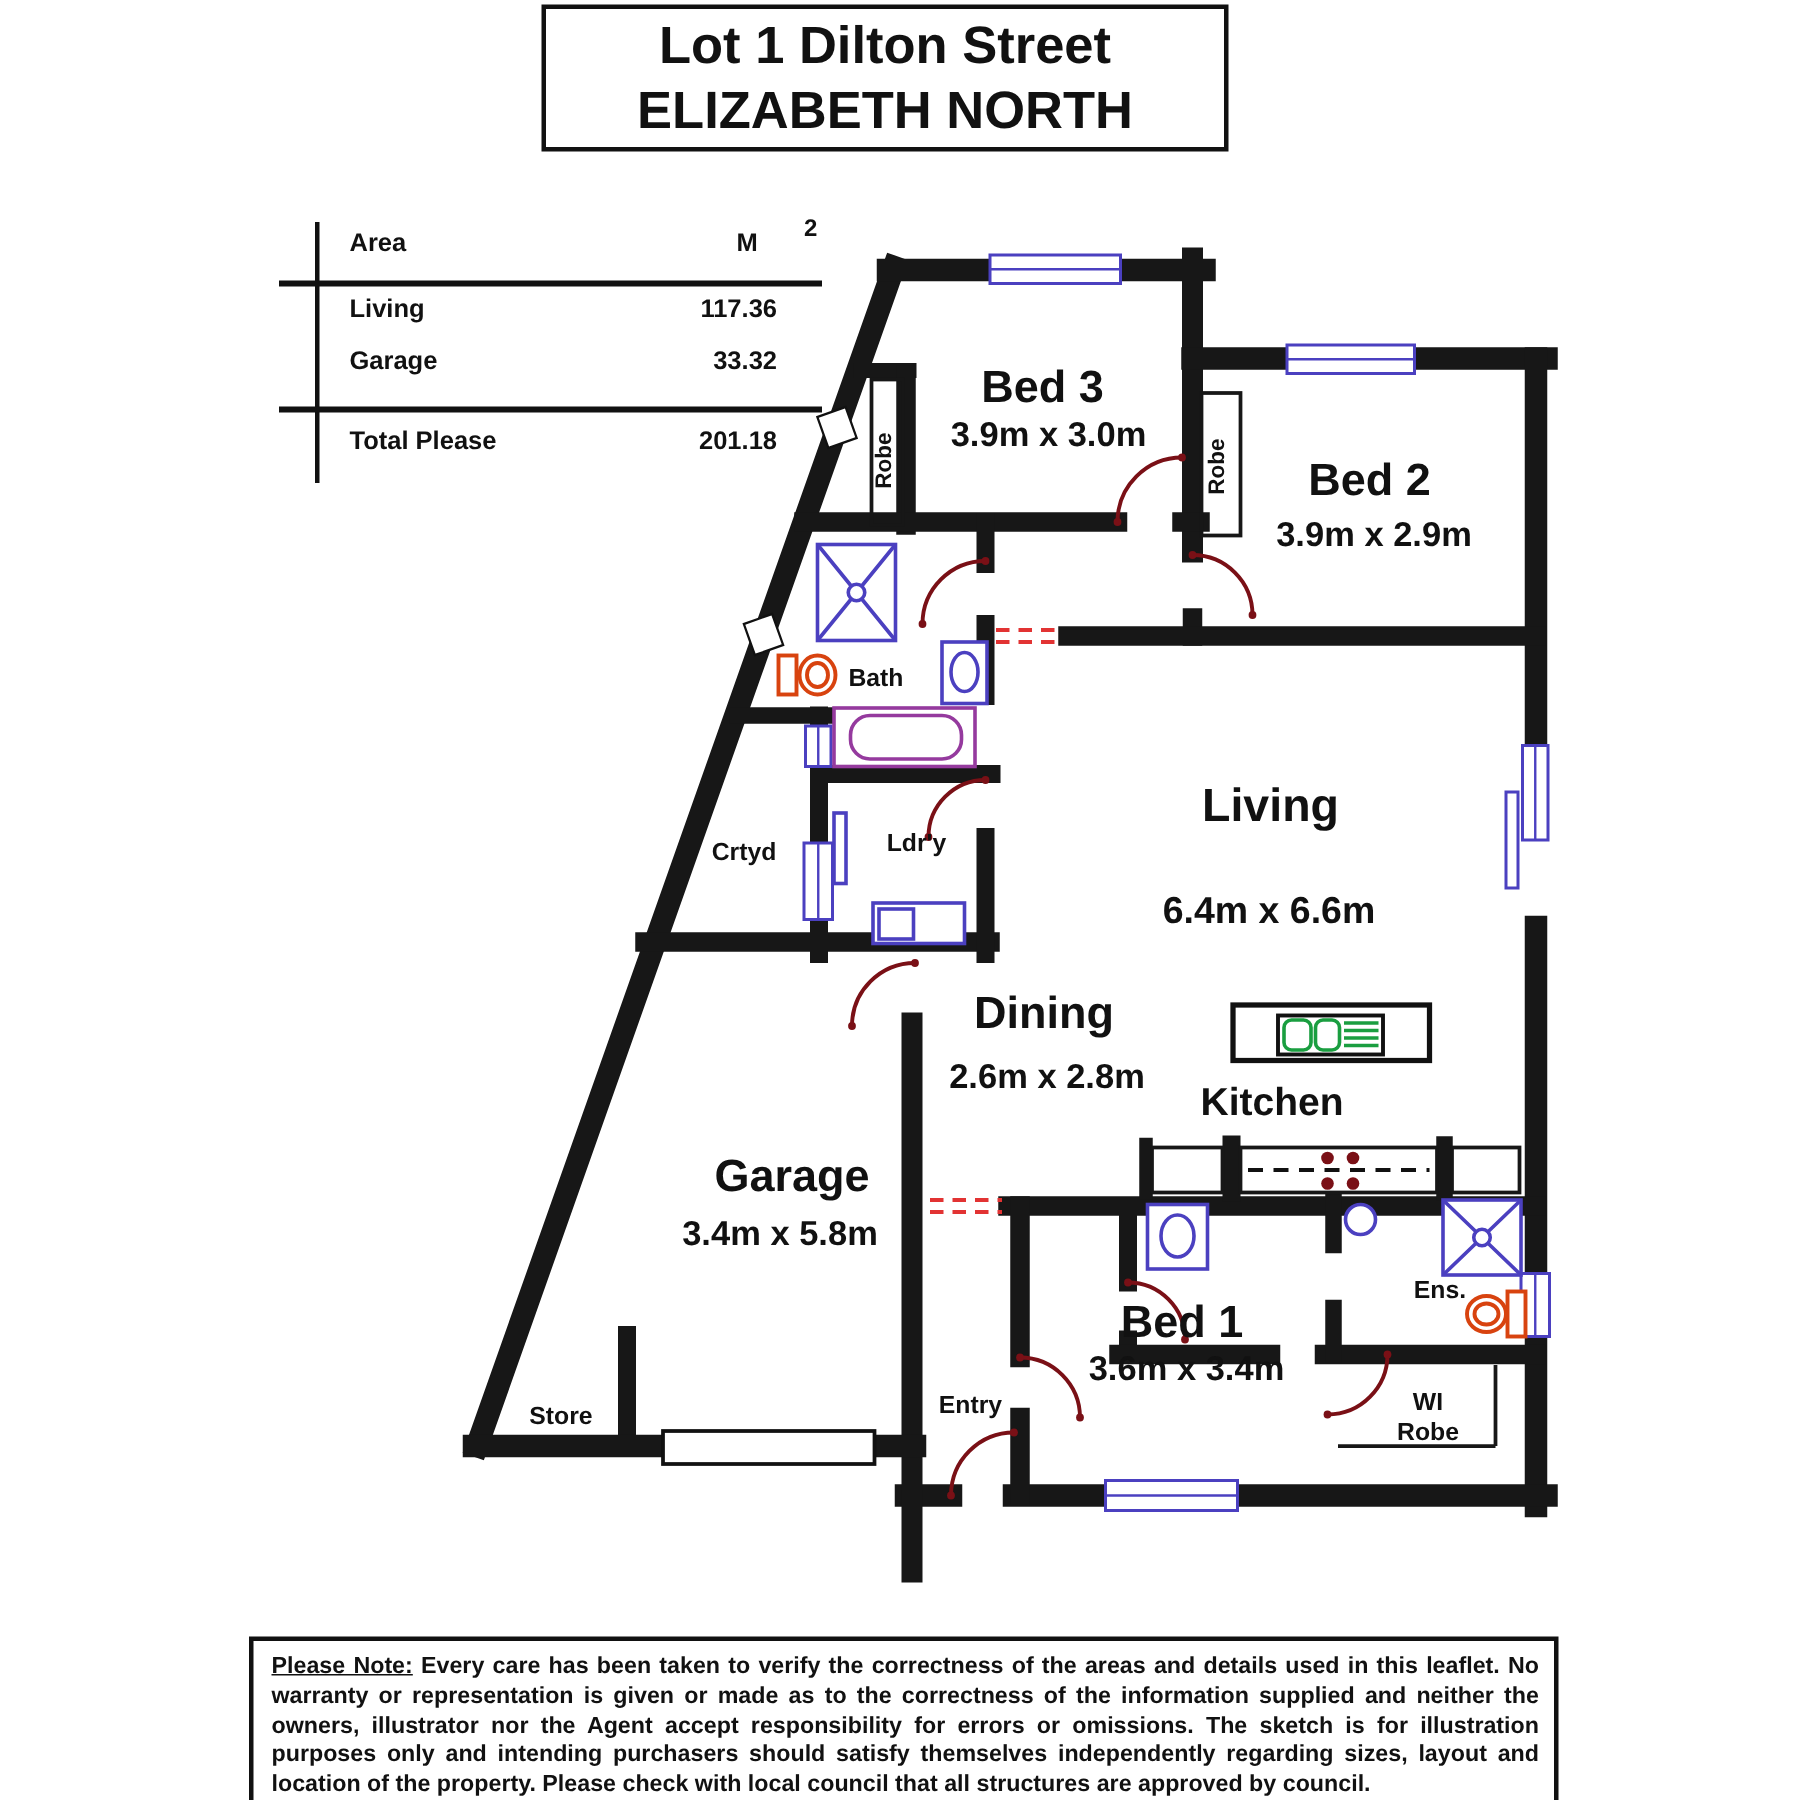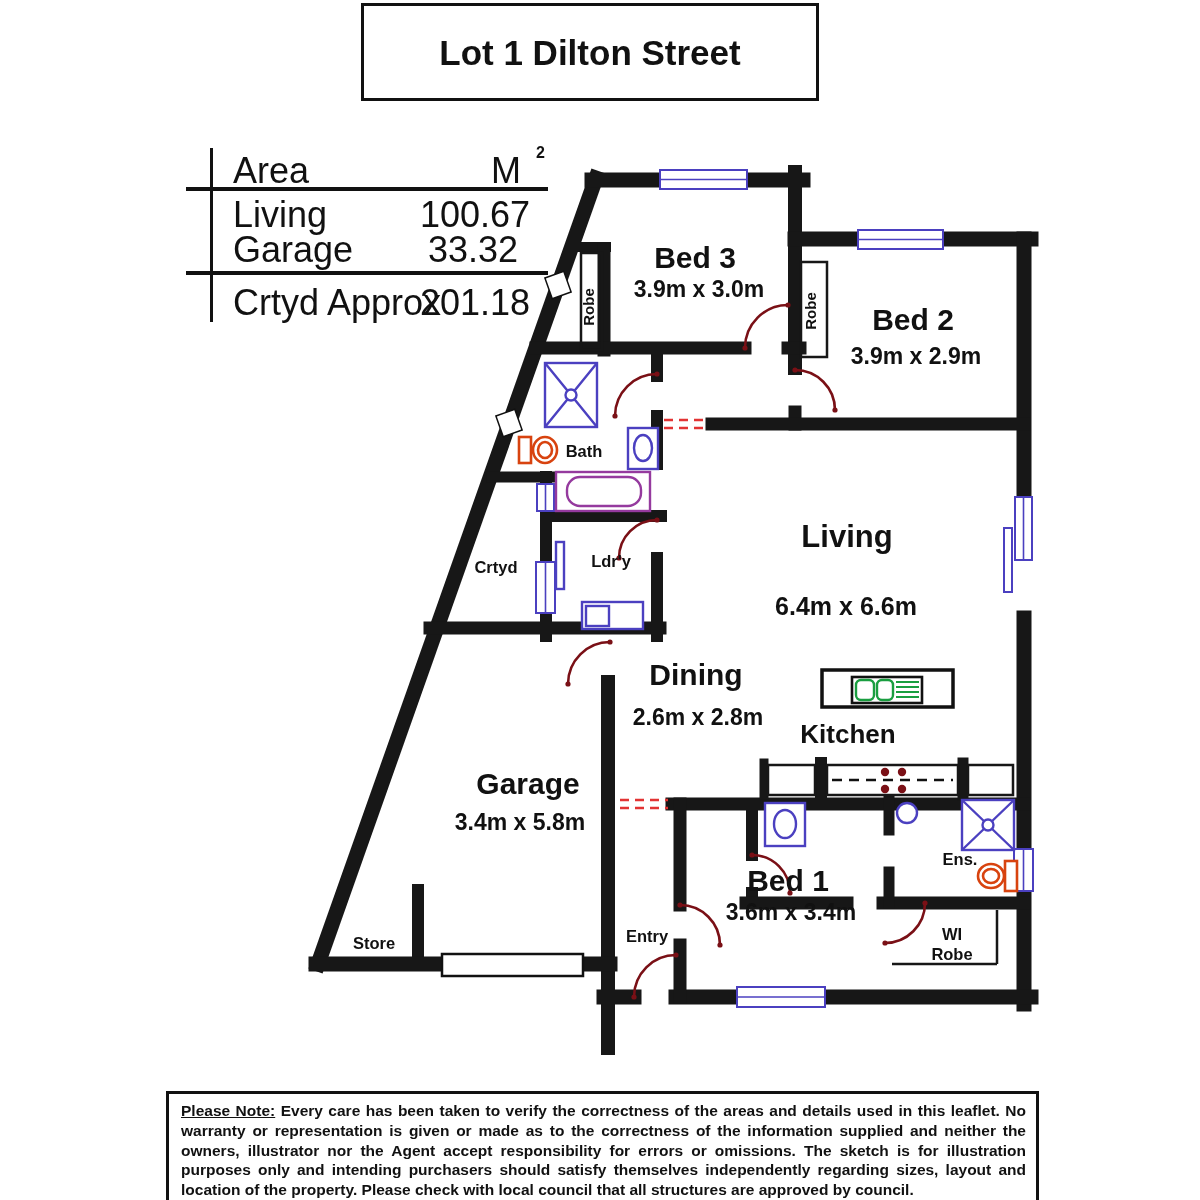--- a/index.html
+++ b/index.html
@@ -8,21 +8,21 @@
   .abs{position:absolute;}
   
   #title-box{left:361px;top:3px;width:452px;height:92px;border:3px solid #111;
              display:flex;flex-direction:column;align-items:center;justify-content:space-evenly;}
   #title-box .t1,#title-box .t2{font-size:35px;font-weight:bold;line-height:1;}
   
   .tline{background:#111;}
   #tbl-vline{left:210px;top:148px;width:3px;height:174px;}
   #tbl-hline1{left:186px;top:187px;width:362px;height:4px;}
   #tbl-hline2{left:186px;top:271px;width:362px;height:4px;}
-  .tbl-txt{font-weight:normal;font-size:36px;line-height:1;}
+  .tbl-txt{font-weight:bold;font-size:17px;line-height:1;}
   .tbl-val{width:98px;text-align:right;}
   .sup{font-size:16px;font-weight:bold;}
   
   #disclaimer{left:166px;top:1091px;width:845px;border:3px solid #111;padding:7px 10px 9px 12px;
               font-size:15.5px;font-weight:bold;line-height:1.28;text-align:justify;}
   #disclaimer .pn{text-decoration:underline;}
   svg text{font-family:"Liberation Sans", sans-serif;font-weight:bold;fill:#111;}
   .wall{stroke:#171717;fill:none;stroke-linecap:square;}
   .thin{stroke:#171717;fill:none;stroke-width:2.5;}
   .win{stroke:#4b40c0;fill:#fff;stroke-width:2;}
@@ -242,34 +242,35 @@
       <text x="960" y="865" font-size="16.5">Ens.</text>
       <text x="952" y="940" font-size="16.5">WI</text>
       <text x="952" y="960" font-size="16.5">Robe</text>
       <text x="594" y="307" font-size="15" transform="rotate(-90 594 307)">Robe</text>
       <text x="816" y="311" font-size="15" transform="rotate(-90 816 311)">Robe</text>
     </g>
   </svg>
 
   <div class="abs" id="title-box">
     <div class="t1">Lot 1 Dilton Street</div>
+    <div class="t2">ELIZABETH NORTH</div>
   </div>
 
   <div>
     <div class="abs tline" id="tbl-vline"></div>
     <div class="abs tline" id="tbl-hline1"></div>
     <div class="abs tline" id="tbl-hline2"></div>
     <div class="abs tbl-txt" style="left:233px;top:153px">Area</div>
     <div class="abs tbl-txt" style="left:491px;top:153px"><span>M</span></div>
     <div class="abs sup" style="left:536px;top:144px">2</div>
     <div class="abs tbl-txt" style="left:233px;top:197px">Living</div>
-    <div class="abs tbl-txt tbl-val" style="left:420px;top:197px">100.67</div>
+    <div class="abs tbl-txt tbl-val" style="left:420px;top:197px">117.36</div>
     <div class="abs tbl-txt" style="left:233px;top:232px">Garage</div>
     <div class="abs tbl-txt tbl-val" style="left:420px;top:232px">33.32</div>
-    <div class="abs tbl-txt" style="left:233px;top:285px">Crtyd Approx</div>
+    <div class="abs tbl-txt" style="left:233px;top:285px">Total Please</div>
     <div class="abs tbl-txt tbl-val" style="left:420px;top:285px">201.18</div>
   </div>
 
   <div class="abs" id="disclaimer">
     <span class="pn">Please Note:</span><span> Every care has been taken to verify the correctness of the areas and details used in this leaflet. No warranty or representation is given or made as to the correctness of the information supplied and neither the owners, illustrator nor the Agent accept responsibility for errors or omissions. The sketch is for illustration purposes only and intending purchasers should satisfy themselves independently regarding sizes, layout and location of the property.  Please check with local council that all structures are approved by council.</span>
   </div>
 
 </div>
 
 </body></html>

